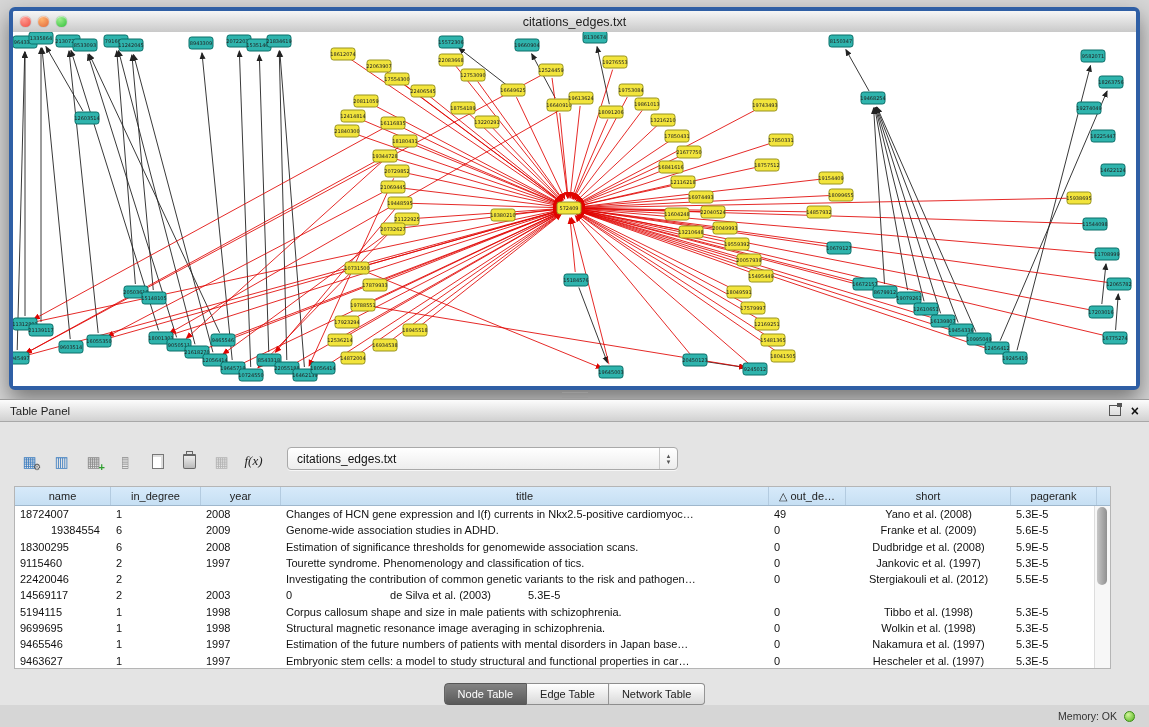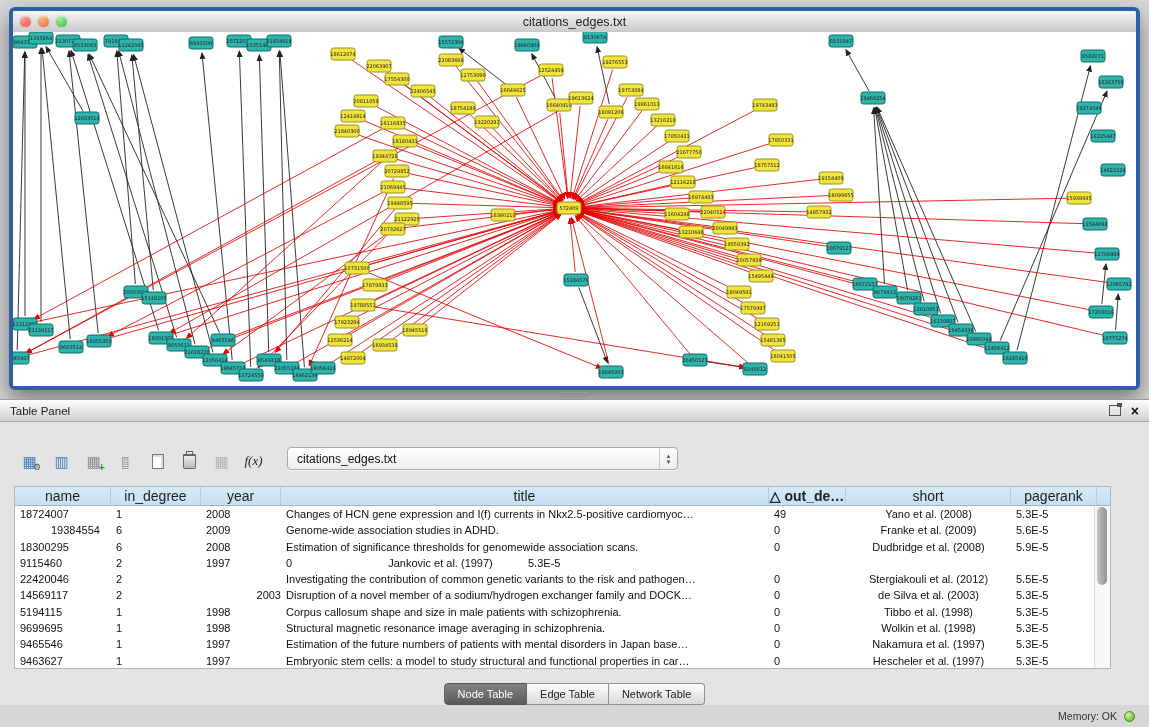--- a/index.html
+++ b/index.html
@@ -60,21 +60,21 @@
   .trash-shape{width:11px;height:12px;border:1px solid #666;border-top:2px solid #666;border-radius:1px 1px 2px 2px;background:linear-gradient(#ededed,#b9b9b9);display:inline-block;position:relative;}
   .trash-shape::before{content:"";position:absolute;left:2px;top:-5px;width:5px;height:2px;border:1px solid #666;border-bottom:none;}
   .fx{font-family:"Liberation Serif",serif;font-style:italic;font-size:13px;color:#222;}
   
   .combo{position:absolute;left:287px;top:47px;width:391px;height:23px;box-sizing:border-box;border:1px solid #a9a9a9;border-radius:4px;background:linear-gradient(#ffffff,#ededed);display:flex;align-items:center;box-shadow:0 1px 0 rgba(255,255,255,.7);}
   .combo .val{flex:1;font-size:12px;color:#111;padding-left:9px;white-space:nowrap;overflow:hidden;}
   .combo .arrows{width:17px;height:100%;display:flex;flex-direction:column;align-items:center;justify-content:center;color:#555;font-size:6px;line-height:6px;border-left:1px solid #c9c9c9;}
   
   .table-wrap{position:absolute;left:14px;top:86px;width:1097px;height:183px;background:#fff;border:1px solid #b5b5b5;box-sizing:border-box;overflow:hidden;}
   .thead{display:flex;height:19px;background:linear-gradient(var(--header-blue,#ddeefc),#c6dff3);border-bottom:1px solid #9fb7cc;box-sizing:border-box;}
-  .th{font-size:14px;color:#222;display:flex;align-items:center;justify-content:center;border-right:1px solid #b3cbe0;box-sizing:border-box;white-space:nowrap;overflow:hidden;}
+  .th{font-size:11px;color:#222;display:flex;align-items:center;justify-content:center;border-right:1px solid #b3cbe0;box-sizing:border-box;white-space:nowrap;overflow:hidden;}
   .row{display:flex;height:16.3px;}
   .cell{font-size:11px;color:#111;line-height:16.3px;padding-left:5px;white-space:nowrap;overflow:hidden;box-sizing:border-box;}
   .cell.center{text-align:center;padding-left:0;}
   .vscroll{position:absolute;right:0;top:19px;bottom:0;width:15px;background:#f7f7f7;border-left:1px solid #ddd;}
   .vthumb{position:absolute;left:2px;top:1px;width:10px;height:78px;border-radius:5px;background:linear-gradient(90deg,#c6c6c6,#909090);}
   
   .tabs{position:absolute;left:50%;transform:translateX(-50%);top:283px;display:flex;}
   .tab{height:20px;line-height:20px;padding:0 13px;font-size:11px;color:#222;background:linear-gradient(#ffffff,#d9d9d9);border:1px solid #8d8d8d;border-left:none;white-space:nowrap;}
   .tab:first-child{border-left:1px solid #8d8d8d;border-radius:4px 0 0 4px;}
   .tab:last-child{border-radius:0 4px 4px 0;}
@@ -773,21 +773,21 @@
         <span>▼</span>
       </span>
   </div>
 
   <div class="table-wrap">
     <div class="thead" id="thead">
         <div class="th" style="width: 96px;">name</div>
         <div class="th" style="width: 90px;">in_degree</div>
         <div class="th" style="width: 80px;">year</div>
         <div class="th" style="width: 488px;">title</div>
-        <div class="th" style="width: 77px; font-weight: bold;">△ out_de…</div>
+        <div class="th" style="width: 77px;">△ out_de…</div>
         <div class="th" style="width: 165px;">short</div>
         <div class="th" style="width: 86px;">pagerank</div>
       </div>
     <div id="tbody">
         <div class="row">
           <div class="cell" style="width: 96px;">18724007</div>
           <div class="cell" style="width: 90px;">1</div>
           <div class="cell" style="width: 80px;">2008</div>
           <div class="cell" style="width: 488px;">Changes of HCN gene expression and I(f) currents in Nkx2.5-positive cardiomyoc…</div>
           <div class="cell" style="width: 77px;">49</div>
@@ -809,38 +809,38 @@
           <div class="cell" style="width: 80px;">2008</div>
           <div class="cell" style="width: 488px;">Estimation of significance thresholds for genomewide association scans.</div>
           <div class="cell" style="width: 77px;">0</div>
           <div class="cell center" style="width: 165px;">Dudbridge et al. (2008)</div>
           <div class="cell" style="width: 86px;">5.9E-5</div>
         </div>
         <div class="row">
           <div class="cell" style="width: 96px;">9115460</div>
           <div class="cell" style="width: 90px;">2</div>
           <div class="cell" style="width: 80px;">1997</div>
+          <div class="cell" style="width: 488px;">Tourette syndrome. Phenomenology and classification of tics.</div>
           <div class="cell" style="width: 77px;">0</div>
           <div class="cell center" style="width: 165px;">Jankovic et al. (1997)</div>
           <div class="cell" style="width: 86px;">5.3E-5</div>
         </div>
         <div class="row">
           <div class="cell" style="width: 96px;">22420046</div>
           <div class="cell" style="width: 90px;">2</div>
           <div class="cell" style="width: 80px; margin-top: 24px;">2012</div>
           <div class="cell" style="width: 488px;">Investigating the contribution of common genetic variants to the risk and pathogen…</div>
           <div class="cell" style="width: 77px;">0</div>
           <div class="cell center" style="width: 165px;">Stergiakouli et al. (2012)</div>
           <div class="cell" style="width: 86px;">5.5E-5</div>
         </div>
         <div class="row">
           <div class="cell" style="width: 96px;">14569117</div>
           <div class="cell" style="width: 90px;">2</div>
-          <div class="cell" style="width: 80px; text-align: right;">2003</div>
-          <div class="cell" style="width: 488px;">Disruption of a novel member of a sodium/hydrogen exchanger family and DOCK…</div>
+          <div class="cell" style="width: 80px;">2003</div>
           <div class="cell" style="width: 77px;">0</div>
           <div class="cell center" style="width: 165px;">de Silva et al. (2003)</div>
           <div class="cell" style="width: 86px;">5.3E-5</div>
         </div>
         <div class="row">
           <div class="cell" style="width: 96px;">5194115</div>
           <div class="cell" style="width: 90px;">1</div>
           <div class="cell" style="width: 80px;">1998</div>
           <div class="cell" style="width: 488px;">Corpus callosum shape and size in male patients with schizophrenia.</div>
           <div class="cell" style="width: 77px;">0</div>

